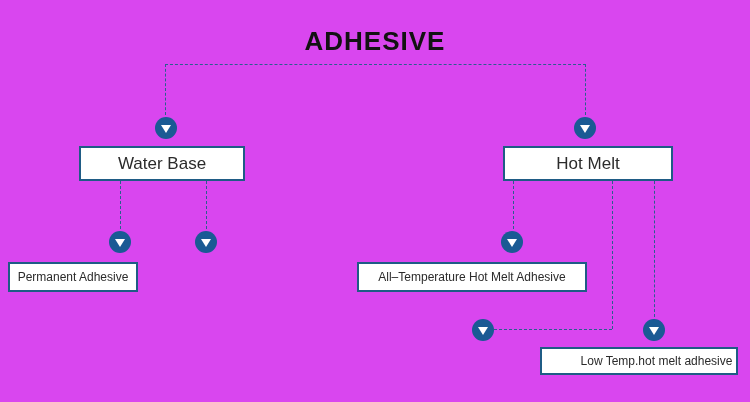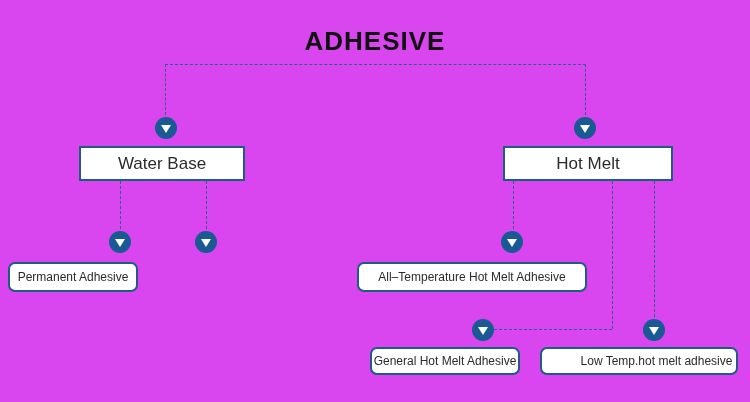--- a/index.html
+++ b/index.html
@@ -31,21 +31,21 @@
     display: flex;
     align-items: center;
     justify-content: center;
     background: #ffffff;
     border: 2px solid var(--box-border, #1f5c85);
     color: var(--node-text, #2b2b2b);
     white-space: nowrap;
     box-sizing: border-box;
   }
   .node.parent { font-size: 17px; }
-  .node.child  { font-size: 12px; border-radius: 7px; }
+  .node.child  { font-size: 12px; }
   .hline {
     position: absolute;
     border-top: 1.5px dashed var(--connector, #2b5f8e);
     height: 0;
   }
   .vline {
     position: absolute;
     border-left: 1.5px dashed var(--connector, #2b5f8e);
     width: 0;
   }
@@ -104,21 +104,20 @@
   <div class="arrow" style="left:501px; top:231px;">
       <span class="tri"></span>
     </div>
   <div class="node child" style="left:357px; top:262px; width:230px; height:30px;text-align:center;">All–Temperature Hot Melt Adhesive</div>
 
   <div class="vline" style="left:612px; top:181px; height:148px;"></div>
   <div class="hline" style="left:494px; top:329px; width:118px;"></div>
   <div class="arrow" style="left:472px; top:319px;">
       <span class="tri"></span>
     </div>
-  <div class="node child" style="left:370px; top:347px; width:150px; height:28px;">General Hot Melt Adhesive</div>
 
   <div class="vline" style="left:654px; top:181px; height:136px;"></div>
   <div class="arrow" style="left:643px; top:319px;">
       <span class="tri"></span>
     </div>
   <div class="node child" style="left:540px; top:347px; width:198px; height:28px;padding-left:35px;">Low Temp.hot melt adhesive</div>
 
 </div>
 
 </body></html>

